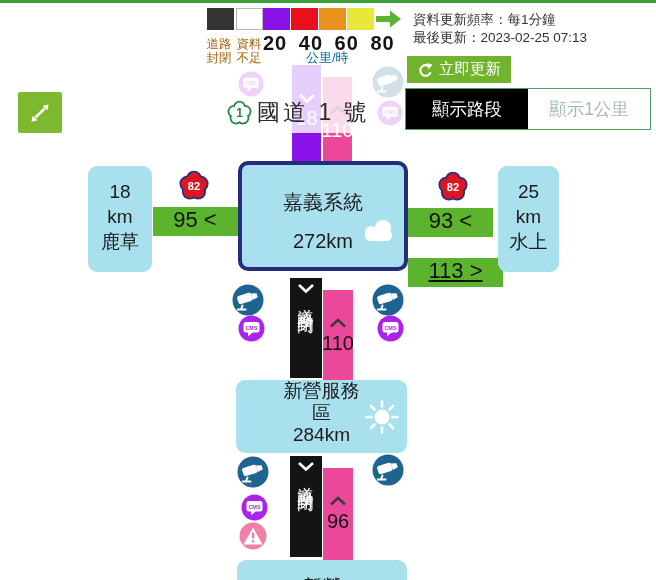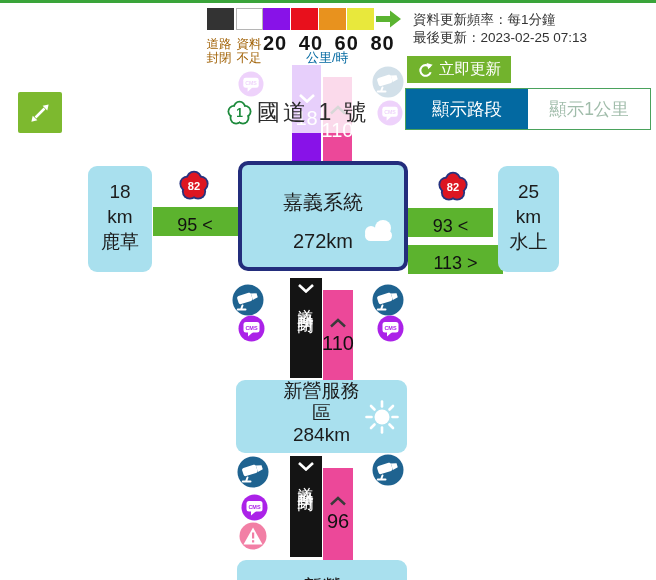--- a/index.html
+++ b/index.html
@@ -21,21 +21,21 @@
   .scale-text{position:absolute;left:263px;top:32px;font-size:20px;font-weight:bold;color:#141414;letter-spacing:1px;word-spacing:5px;}
   .unit-text{position:absolute;left:306px;top:49px;font-size:13px;color:#0369a1;}
 
   
   .panel{left:405px;top:3px;width:251px;height:127px;background:#fff;z-index:10;}
   .panel-text{position:absolute;left:8px;font-size:13.5px;color:#333;}
   .refresh-btn{position:absolute;left:2px;top:53px;height:27px;background:#72b32d;color:#fff;
     display:flex;align-items:center;gap:6px;padding:0 10px;font-size:15.5px;cursor:pointer;}
   .toggle-group{position:absolute;left:0;top:85px;width:244px;height:40px;border:1px solid #4aa25c;display:flex;}
   .toggle{flex:1;display:flex;align-items:center;justify-content:center;font-size:17.5px;cursor:pointer;}
-  .toggle.active{background:#0369a1;color:#fff;}
+  .toggle.active{background:#000000;color:#fff;}
   .toggle.inactive{background:#fff;color:#a0bcaa;}
 
   
   .expand-btn{left:18px;top:92px;width:44px;height:41px;background:#7db92f;border-radius:2px;z-index:10;
     display:flex;align-items:center;justify-content:center;cursor:pointer;}
 
   
   .road-label{left:226px;top:97px;z-index:10;display:flex;align-items:center;gap:4px;}
   .road-name{font-size:23px;color:#2b2b2b;letter-spacing:3px;}
 
@@ -47,22 +47,22 @@
   .vbar .num{font-size:20px;color:#111;}
   .vbar .num.white{color:#fff;}
   .closed-text{writing-mode:vertical-rl;text-orientation:upright;color:#fff;font-size:16.5px;letter-spacing:3px;margin-top:3px;}
 
   .lightbox{position:absolute;background:#a9e0ee;border-radius:9px;text-align:center;color:#1c1c1c;z-index:2;}
   .junction{left:238px;top:161px;width:162px;height:102px;border:4px solid #232d7c;border-radius:10px;font-size:20px;text-align:center;}
   .servicebox{left:236px;top:380px;width:171px;height:73px;font-size:19px;line-height:22px;padding-top:0;box-sizing:border-box;}
   .bottombox{left:237px;top:560px;width:170px;height:45px;font-size:19px;padding-top:14px;box-sizing:border-box;}
   .exitbox{width:64px;height:106px;font-size:19px;line-height:25px;padding-top:13px;box-sizing:border-box;}
 
-  .hbar{position:absolute;height:29px;background:#5cb32e;display:flex;align-items:flex-end;justify-content:center;
-    color:#111;font-size:18px;z-index:1;}
+  .hbar{position:absolute;height:29px;background:#5cb32e;display:flex;align-items:flex-start;justify-content:center;
+    color:#111;font-size:22px;z-index:1;}
 
   .icon{position:absolute;z-index:3;cursor:pointer;}
   .under{z-index:1;}
   svg text{font-family:"Liberation Sans","DejaVu Sans",sans-serif;}
 </style>
 </head>
 <body>
 
 <svg width="0" height="0" style="position:absolute">
   <defs>
@@ -195,21 +195,21 @@
     <div>km</div>
     <div>水上</div>
   </div>
   <svg class="icon" style="left:437px;top:170px;" width="32" height="32" viewBox="0 0 36 36">
     <use href="#sym-flower-red"></use>
       <text x="18" y="23.5" font-size="12.5" font-weight="bold" fill="#fff" text-anchor="middle">82</text>
   </svg>
   <div class="hbar" style="left:408px;top:208px;width:85px;">
     <span>93 &lt;</span>
   </div>
-  <div class="hbar" style="left:408px;top:245px;width:95px;">
+  <div class="hbar" style="left:408px;top:258px;width:95px;text-decoration:underline;">
     <span>113 &gt;</span>
   </div>
 
   <div class="lightbox junction">
     <div style="margin-top:24px;">嘉義系統</div>
     <div style="margin-top:14px;">272km</div>
   </div>
   <svg class="icon" style="left:358px;top:217px;z-index:3;" width="41" height="27" viewBox="0 0 41 27">
       <use href="#sym-cloud"></use>
     </svg>

